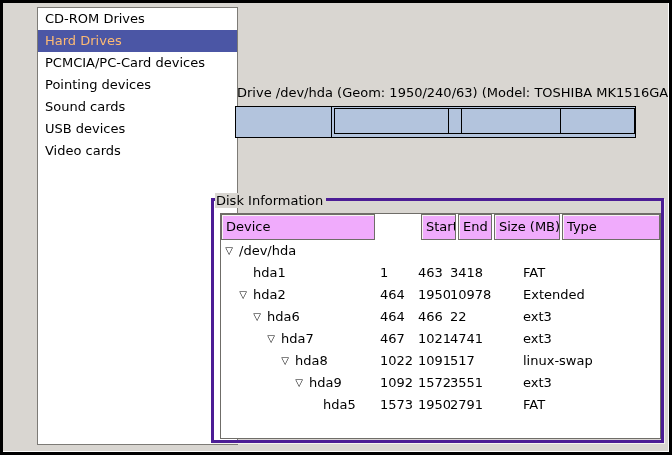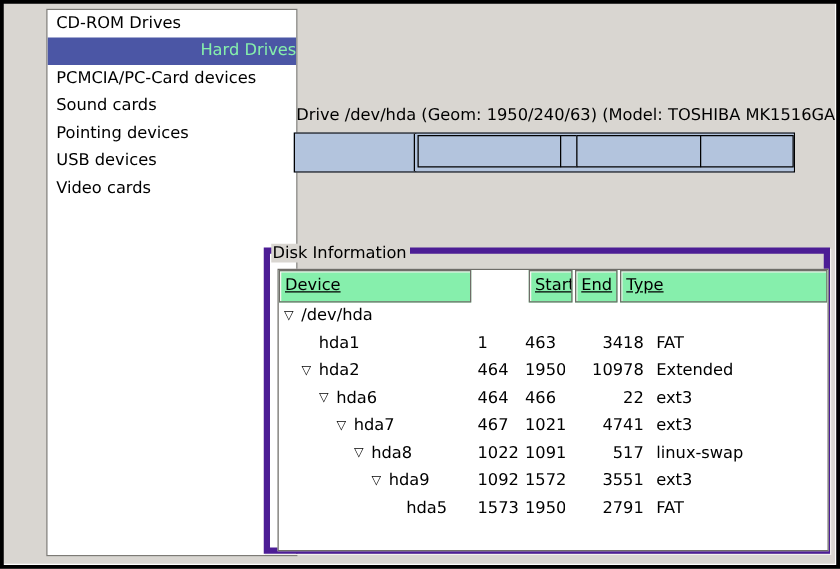--- a/index.html
+++ b/index.html
@@ -28,22 +28,21 @@
     margin-left:31px;
   }
   .list-item {
     height:22px; line-height:22px;
     padding-left:7px;
     white-space:nowrap;
     cursor:default;
   }
   .list-item.selected {
     background:#4b56a5;
-    color:#86efac;
-    text-align:right;
+    color:#fdba74;
   }
 
   
   .drive-label {
     position:absolute; left:234px; top:82px;
     white-space:nowrap;
   }
   .drive-bar {
     position:absolute; left:232px; top:103px;
     width:401px; height:32px;
@@ -73,21 +72,21 @@
   .logical:first-child { margin-left:0; }
   .lg-hda7 { width:115px; }
   .lg-hda8 { width:14px; }
   .lg-hda9 { width:100px; }
   .lg-hda5 { flex:1; }
 
   
   .frame {
     position:absolute; left:208px; top:195px;
     width:453px; height:245px;
-    border:5px solid #4c1d95;
+    border:3px solid #4c1d95;
     box-shadow: 1px 1px 0 #f4f2ee;
   }
   .frame-label {
     position:absolute; top:-8px; left:1px;
     background:#d9d6d1;
     padding:0 3px 0 1px;
     line-height:15px;
     white-space:nowrap;
   }
 
@@ -95,42 +94,41 @@
   .disk-table {
     position:absolute; left:6px; top:12px;
     width:441px; height:226px;
     background:#fff;
     border:1px solid #6f6d68;
     overflow:hidden;
   }
   .thead { display:flex; height:26px; background:#fff; }
   .hcell {
     border:1px solid #6f6d68;
-    background:#86efac;
+    background:#f0abfc;
     box-shadow: inset 1px 1px 0 #f6f4f0;
     padding:0 4px;
     line-height:23px;
     margin-right:2px;
     white-space:nowrap;
     overflow:hidden;
     cursor:default;
-    text-decoration:underline;
   }
   .h-device { width:154px; }
   .h-start  { width:35px;margin-left:44px; }
   .h-end    { width:34px;text-align:center; }
   .h-size   { width:66px; }
   .h-type   { flex:1; margin-right:0; }
 
   .trow { display:flex; height:22px; line-height:22px; cursor:default; }
   .cell { overflow:hidden; white-space:nowrap; }
   .c-device { width:156px; display:flex; align-items:center; padding-left:2px; }
   .c-start  { width:37px; padding-left:3px; }
   .c-end    { width:36px; padding-left:4px; }
-  .c-size   { width:68px; padding-right:5px; text-align:right; }
+  .c-size   { width:68px; padding-right:5px; }
   .c-type   { flex:1; padding-left:5px; }
 
   .indent { display:inline-block; height:1px; flex:none; }
   .expander {
     display:inline-block; flex:none;
     width:12px; margin-right:4px;
     font-size:10px; line-height:22px;
     text-align:center;
     color:#000;
   }
@@ -139,22 +137,22 @@
 </style>
 </head>
 <body>
 
 <div class="window">
 
   <div class="listbox">
     <div class="list-item">CD-ROM Drives</div>
     <div class="list-item selected">Hard Drives</div>
     <div class="list-item">PCMCIA/PC-Card devices</div>
+    <div class="list-item">Pointing devices</div>
     <div class="list-item">Sound cards</div>
-    <div class="list-item">Pointing devices</div>
     <div class="list-item">USB devices</div>
     <div class="list-item">Video cards</div>
   </div>
 
   <div class="drive-label">Drive /dev/hda (Geom: 1950/240/63) (Model: TOSHIBA MK1516GAP)</div>
 
   <div class="drive-bar">
     <div class="seg-primary"></div>
     <div class="seg-extended">
       <div class="logical-strip">
@@ -167,20 +165,21 @@
   </div>
 
   <div class="frame">
     <div class="frame-label">Disk Information</div>
 
     <div class="disk-table">
       <div class="thead">
         <div class="hcell h-device">Device</div>
         <div class="hcell h-start">Start</div>
         <div class="hcell h-end">End</div>
+        <div class="hcell h-size">Size (MB)</div>
         <div class="hcell h-type">Type</div>
       </div>
 
       <div class="tbody">
 
         <div class="trow">
           <div class="cell c-device">
             <span class="indent" style="width:0px"></span>
             <span class="expander">▽</span>
             <span class="dev-label">/dev/hda</span>

